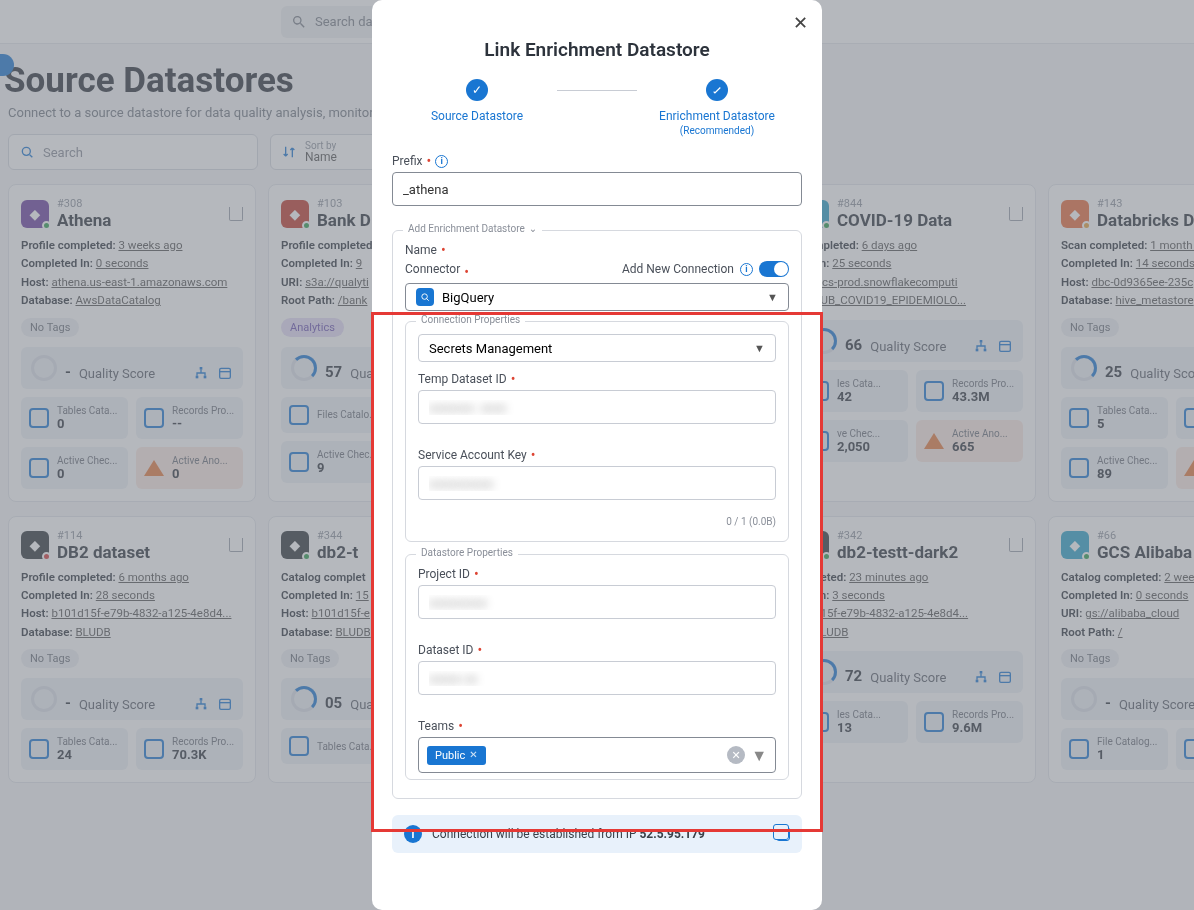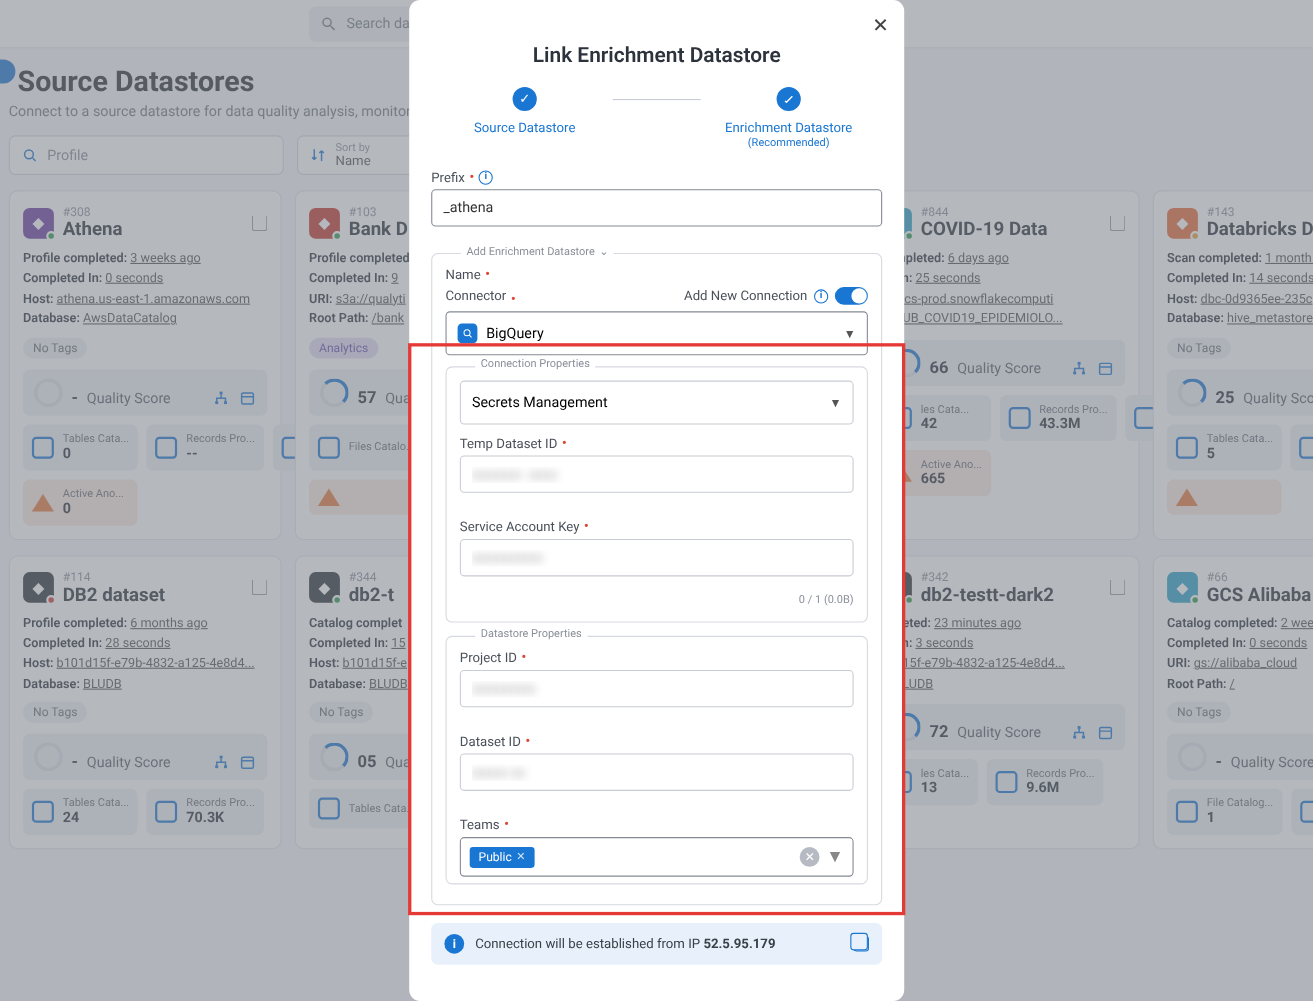--- a/index.html
+++ b/index.html
@@ -1,21 +1,21 @@
 <!DOCTYPE html>
 <html><head>
 <meta charset="utf-8">
 <style>
 *{box-sizing:border-box;margin:0;padding:0;font-family:-apple-system,BlinkMacSystemFont,"Segoe UI",Roboto,sans-serif}
 body{background:#f5f6f8;overflow:hidden;position:relative;width:1194px;height:910px}
 .bg{position:absolute;inset:0;filter:none}
 .overlay{position:absolute;inset:0;background:rgba(120,125,135,.55);z-index:5}
 .header-bar{height:44px;background:#fff;display:flex;align-items:center;padding:0 16px;gap:16px;border-bottom:1px solid #e5e7eb}
 .search-global{flex:0 0 470px;margin-left:265px;height:32px;background:#f0f1f3;border-radius:6px;display:flex;align-items:center;padding:0 10px;color:#7a808a;font-size:13px;gap:8px}
-.page-title{font-size:26px;font-weight:700;color:#2a2f38;margin:16px 0 4px 16px}
+.page-title{font-size:35px;font-weight:700;color:#2a2f38;margin:16px 0 4px 4px}
 .page-sub{font-size:13px;color:#747a84;margin:0 0 14px 8px}
 .toolbar{display:flex;gap:12px;padding:0 8px 14px}
 .tb-search{width:250px;height:36px;border:1px solid #d6d9df;border-radius:6px;background:#fff;display:flex;align-items:center;padding:0 10px;gap:8px;color:#8a8f99;font-size:13px}
 .tb-sort{width:220px;height:36px;border:1px solid #d6d9df;border-radius:6px;background:#fff;display:flex;align-items:center;padding:0 10px;gap:8px;color:#555;font-size:12px}
 .cards{display:grid;grid-template-columns:repeat(5,250px);gap:12px;padding:0 8px}
 .card{background:#fff;border:1px solid #e3e5ea;border-radius:8px;padding:12px;font-size:12px;color:#4a505a}
 .ch{display:flex;align-items:center;gap:8px;margin-bottom:6px}
 .logo{width:28px;height:28px;border-radius:6px;display:flex;align-items:center;justify-content:center;font-size:14px;color:#fff;position:relative}
 .dot{position:absolute;right:-2px;bottom:-2px;width:9px;height:9px;border-radius:50%;border:2px solid #fff}
 .cnum{font-size:11px;color:#8e949e}
@@ -26,21 +26,21 @@
 .meta u{color:#555;text-decoration:underline}
 .tags{margin-bottom:10px}
 .tag{display:inline-block;padding:3px 9px;border-radius:12px;font-size:11px;background:#eef0f3;color:#6a707a}
 .tag.purple{background:#e4dcf5;color:#6b52b3}
 .qrow{display:flex;align-items:flex-end;gap:8px;background:#eef1f6;border-radius:6px;padding:8px 10px;margin-bottom:8px}
 .ring{width:26px;height:26px;border:3px solid #dbe0e8;border-radius:50%}
 .ring.b{border-top-color:#1976d2;border-right-color:#1976d2}
 .qn{font-size:15px;font-weight:700;color:#2d333c}
 .ql{font-size:13px;color:#585e68}
 .ic-sm{width:16px;height:16px;fill:#1976d2}
-.stats{display:grid;grid-template-columns:1fr 1fr 1fr;gap:8px}
+.stats{display:grid;grid-template-columns:1fr 1fr;gap:8px}
 .stat{background:#eef1f6;border-radius:6px;padding:8px;display:flex;gap:8px;align-items:center}
 .stat.orange{background:#fbe9e2}
 .sic{width:20px;height:20px;border:2px solid #1976d2;border-radius:4px}
 .sic.tri{width:0;height:0;border:10px solid transparent;border-bottom:16px solid #e67a3c;border-top:none;border-radius:0}
 .sl{font-size:10px;color:#6a707a;white-space:nowrap;overflow:hidden;text-overflow:ellipsis}
 .sv{font-size:13px;font-weight:700;color:#2d333c}
 .back-chip{position:absolute;left:0;top:54px;width:14px;height:22px;background:#1976d2;border-radius:0 11px 11px 0;z-index:1}
 
 
 .modal{position:absolute;left:372px;top:0;width:450px;height:910px;background:#fff;border-radius:10px;z-index:10;padding:16px 20px;overflow:hidden}
@@ -51,28 +51,28 @@
 .sc{width:22px;height:22px;border-radius:50%;background:#1976d2;display:flex;align-items:center;justify-content:center;color:#fff;font-size:12px}
 .sline{width:80px;height:1px;background:#c8ccd4;margin-top:11px}
 .slabel{font-size:12px;color:#1976d2;margin-top:8px;text-align:center}
 .shint{font-size:10px;color:#1976d2;margin-top:2px}
 .fl{font-size:12px;color:#4a505a;margin-bottom:4px;display:flex;align-items:center;gap:4px}
 .req{color:#d43;font-size:14px;line-height:8px}
 .info-ic{width:13px;height:13px;border:1.5px solid #1976d2;border-radius:50%;display:inline-flex;align-items:center;justify-content:center;font-size:9px;color:#1976d2;font-weight:700}
 .inp{width:100%;height:34px;border:1px solid #848a94;border-radius:4px;padding:0 10px;font-size:13px;color:#333;margin-bottom:24px}
 .inp.lt{border-color:#c8ccd4}
 .fs{border:1px solid #d6d9df;border-radius:6px;margin-bottom:12px;padding:12px 12px 6px;position:relative}
-.fsl{position:absolute;top:-8px;left:26px;background:#fff;padding:0 5px;font-size:10px;color:#8a8f99;display:flex;align-items:center;gap:4px}
+.fsl{position:absolute;top:-8px;left:10px;background:#fff;padding:0 5px;font-size:10px;color:#8a8f99;display:flex;align-items:center;gap:4px}
 .chev{font-size:10px;color:#8a8f99}
 .conn-row{display:flex;justify-content:space-between;align-items:center;margin-bottom:6px}
 .conn-lbl{font-size:12px;color:#4a505a;display:flex;align-items:flex-end;gap:4px}
 .addc{font-size:12px;color:#4a505a;display:flex;align-items:center;gap:6px}
 .toggle{width:30px;height:16px;background:#1976d2;border-radius:10px;position:relative}
 .toggle::after{content:"";position:absolute;right:1px;top:1px;width:14px;height:14px;background:#fff;border-radius:50%}
-.sel{width:100%;height:40px;border:1px solid #848a94;border-radius:4px;display:flex;align-items:center;padding:0 10px;gap:8px;margin-bottom:10px;font-size:13px}
+.sel{width:100%;height:28px;border:1px solid #848a94;border-radius:4px;display:flex;align-items:center;padding:0 10px;gap:8px;margin-bottom:10px;font-size:13px}
 .sel .caret{margin-left:auto;font-size:11px;color:#555}
 .bq{width:18px;height:18px;background:#1976d2;border-radius:4px;display:flex;align-items:center;justify-content:center}
 .bq svg{width:11px;height:11px;fill:#fff}
 .blur{color:transparent;text-shadow:0 0 8px #999}
 .fcount{text-align:right;font-size:10px;color:#8a8f99;margin:-8px 0 8px}
 .teams-sel{width:100%;min-height:36px;border:1px solid #848a94;border-radius:4px;display:flex;align-items:center;padding:4px 8px;gap:6px}
 .chip{background:#1976d2;color:#fff;font-size:11px;padding:3px 8px;border-radius:3px;display:flex;align-items:flex-start;gap:4px}
 .chip .x{font-size:10px;opacity:.8}
 .ts-act{margin-left:auto;display:flex;align-items:center;gap:6px;color:#888}
 .ts-act .clr{width:18px;height:18px;border-radius:50%;background:#b5bac3;color:#fff;display:flex;align-items:center;justify-content:center;font-size:11px}
@@ -99,21 +99,21 @@
   </div>
   <div class="back-chip"></div>
   <h1 class="page-title">Source Datastores</h1>
   <div class="page-sub">Connect to a source datastore for data quality analysis, monitoring.</div>
   <div class="toolbar">
     <div class="tb-search">
       <svg width="16" height="16" viewBox="0 0 24 24">
           <circle cx="11" cy="11" r="6" fill="none" stroke="#1976d2" stroke-width="2"></circle>
           <path d="M20 20l-4-4" stroke="#1976d2" stroke-width="2"></path>
         </svg>
-      <span>Profile</span>
+      <span>Search</span>
     </div>
     <div class="tb-sort">
       <svg width="16" height="16" viewBox="0 0 24 24">
           <path d="M7 4v14M7 18l-3-3M7 18l3-3M17 20V6M17 6l-3 3M17 6l3 3" stroke="#1976d2" stroke-width="2" fill="none"></path>
         </svg>
       <div class="sort-inner">
           <span class="s1">Sort by</span>
           <span>Name</span>
         </div>
     </div>

